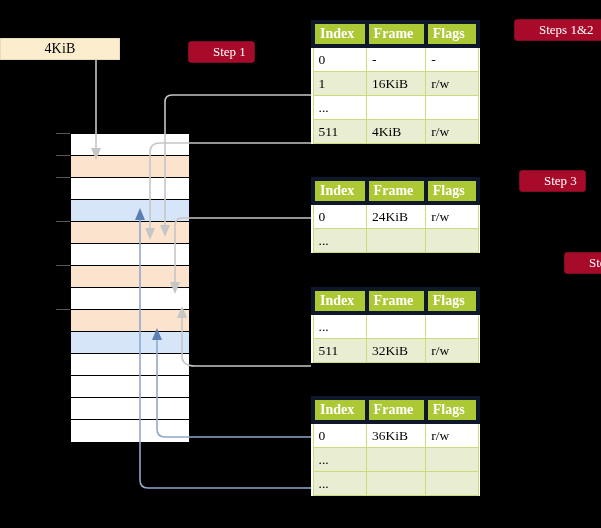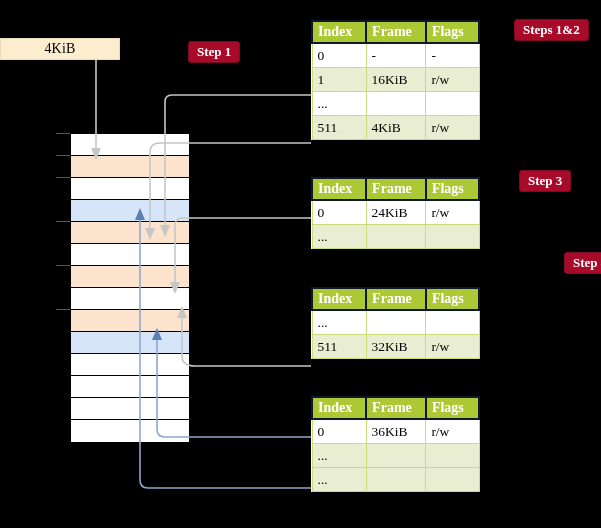--- a/index.html
+++ b/index.html
@@ -9,43 +9,43 @@
   .canvas{position:absolute;left:0;top:0;width:601px;height:528px;}
 
   
   .vbox{position:absolute;left:0;top:38px;width:120px;height:22px;
         background:#fbedcd;border:1px solid #e8dcb8;box-sizing:border-box;
         display:flex;align-items:center;justify-content:center;
         font-size:14px;letter-spacing:.2px;}
 
   
   .badge{position:absolute;background:#a80b2a;color:#fff;font-size:13px;
-         padding:2px 8px 3px 8px;border-radius:3px;white-space:nowrap;
-         border:1px solid #7d0b22;line-height:15px;font-weight:bold;}
+         padding:2px 8px 3px 24px;border-radius:3px;white-space:nowrap;
+         border:1px solid #7d0b22;line-height:15px;}
   .badge.b0{left:188px;top:41px;}
   .badge.b12{left:514px;top:19px;}
   .badge.b3{left:519px;top:158px;margin-top:12px;}
   .badge.b4{left:516px;top:252px;margin-left:48px;}
 
   
   .memcol{position:absolute;left:70px;top:133px;width:120px;height:282px;
           border:1.5px solid #000;box-sizing:border-box;background:#fff;}
   .memrow{height:22px;box-sizing:border-box;border-bottom:1.5px solid #000;}
   .memrow:last-child{border-bottom:none;}
   .memrow.white{background:#ffffff;}
   .memrow.orange{background:#fce3ce;}
   .memrow.blue{background:#d6e5f7;}
   .tick{position:absolute;left:56px;width:14px;height:0;
         border-top:1.5px solid #555;}
 
   
   table.pt{position:absolute;border-collapse:collapse;width:169px;
            font-size:13.5px;background:#fff;}
   table.pt th{background:#adc835;color:#ffffff;font-weight:bold;
-              text-align:left;padding:2px 5px;border:2px solid #0f172a;
+              text-align:left;padding:2px 5px;border:4px solid #0f172a;
               font-size:14px;}
   table.pt td{padding:2px 5px;border:1px solid #cddc7a;height:19px;
               vertical-align:middle;}
   table.pt tr.alt td{background:#e9eed2;}
   table.pt td.hl{background:#fbf7a8;}
   .c-idx{width:54px;}
   .c-frm{width:60px;}
   .c-flg{width:55px;margin-top:16px;}
 
   #tbl0{left:311px;top:20px;}

